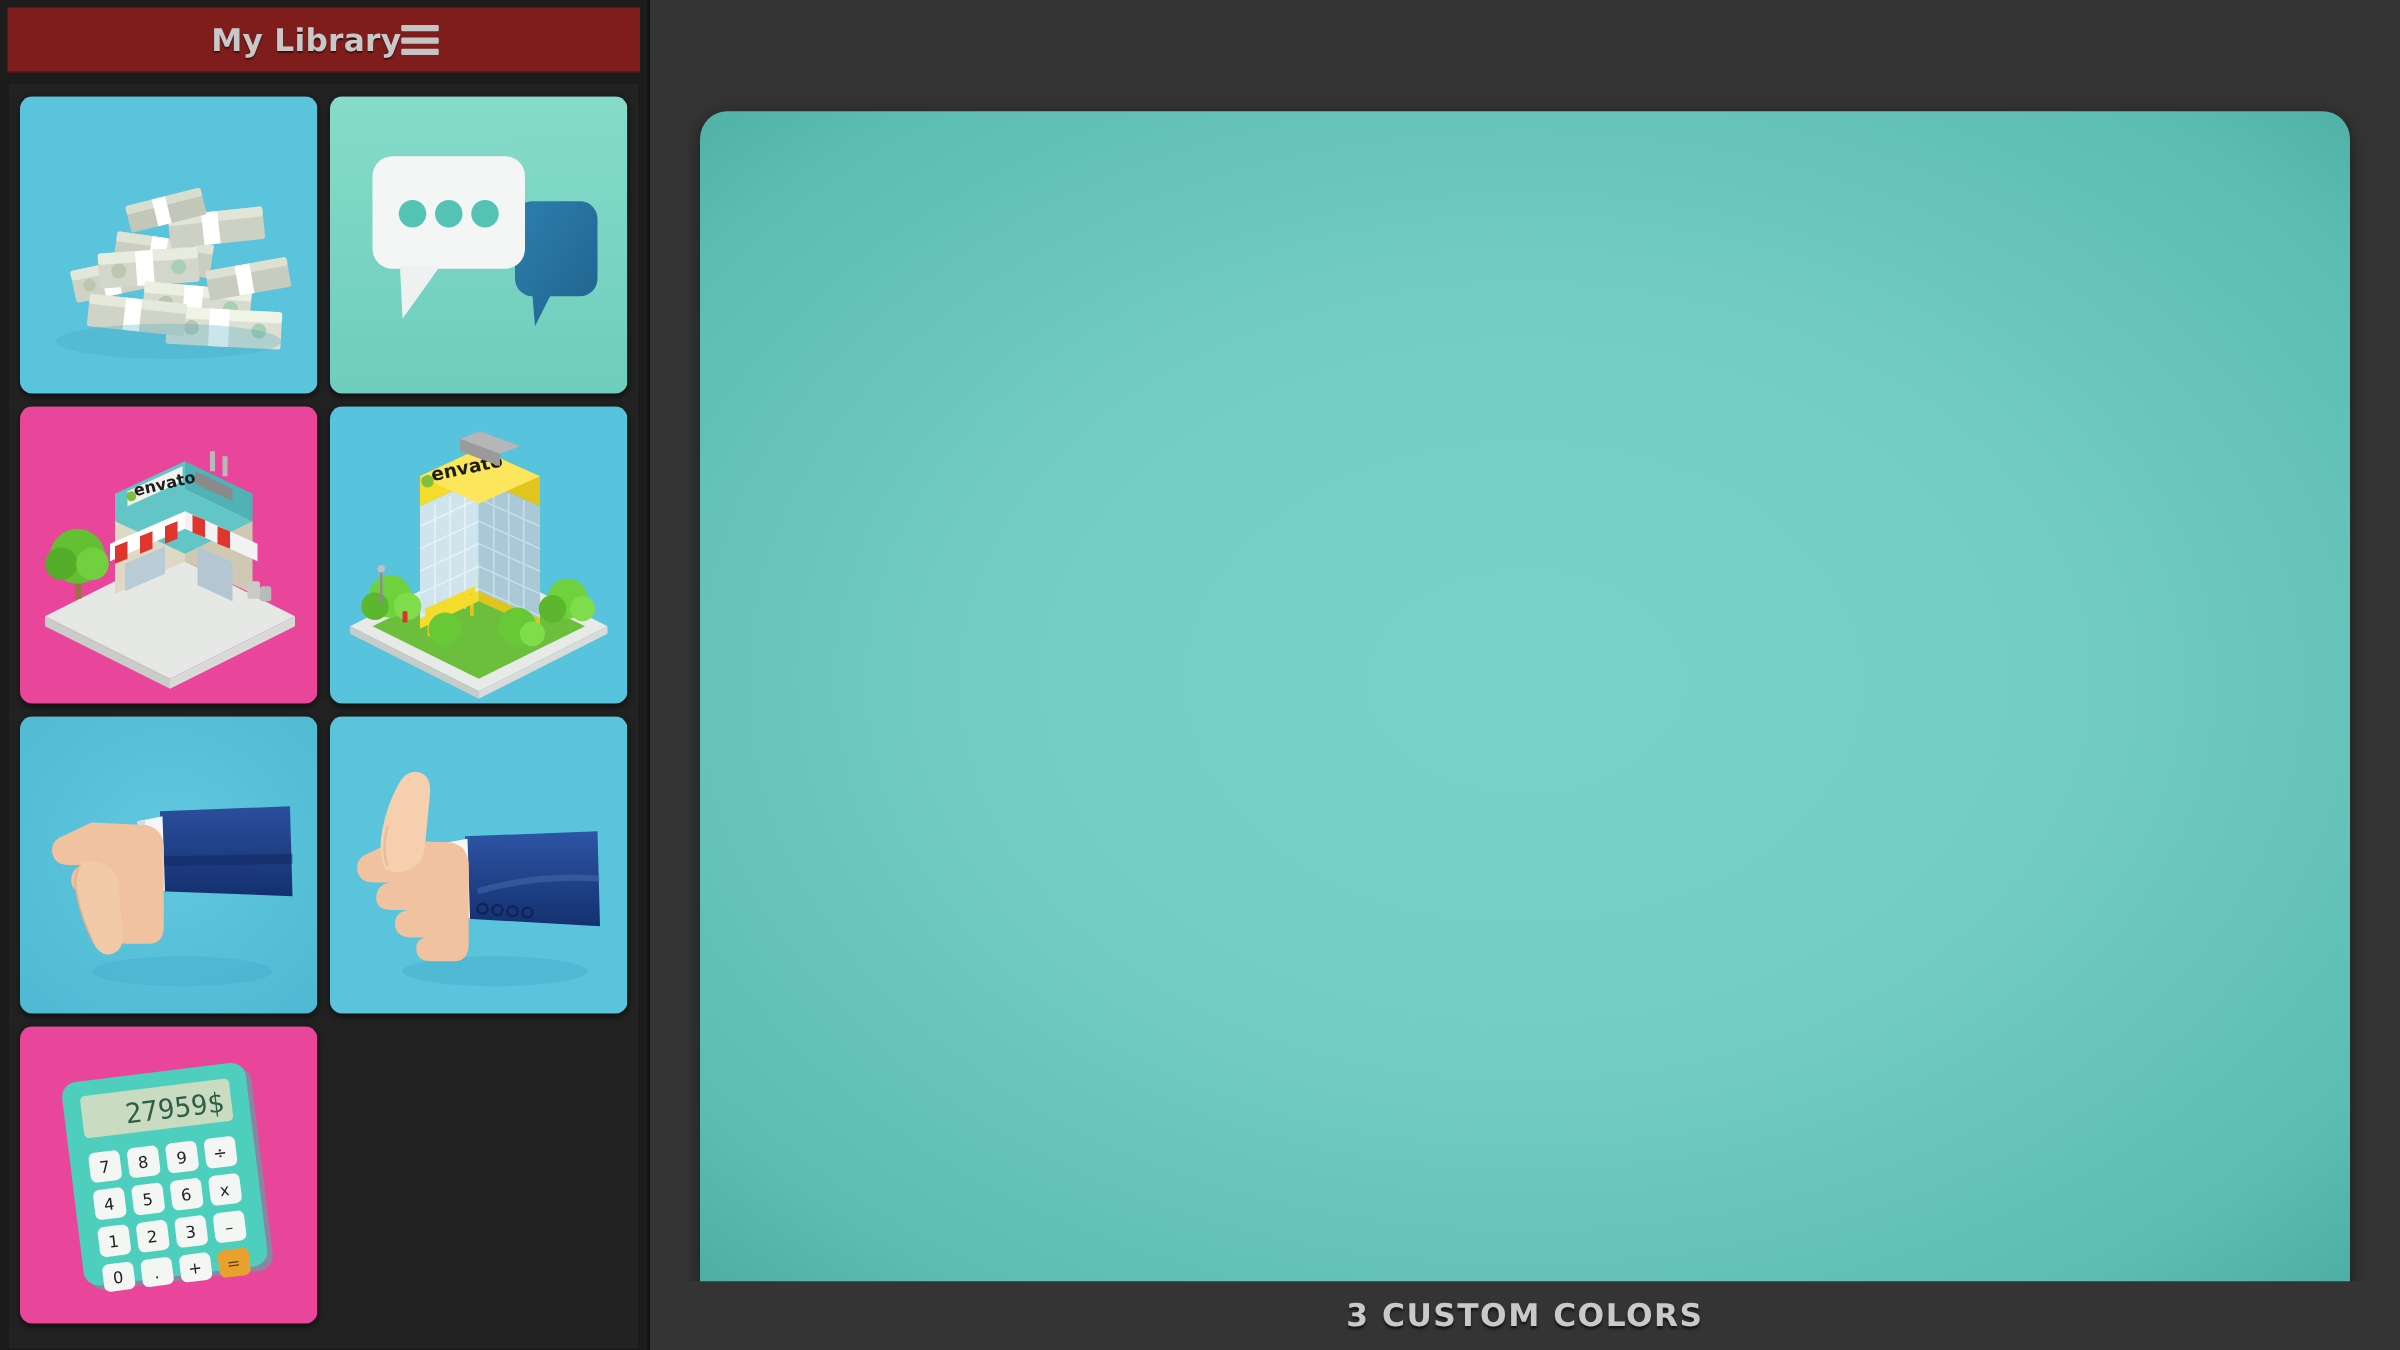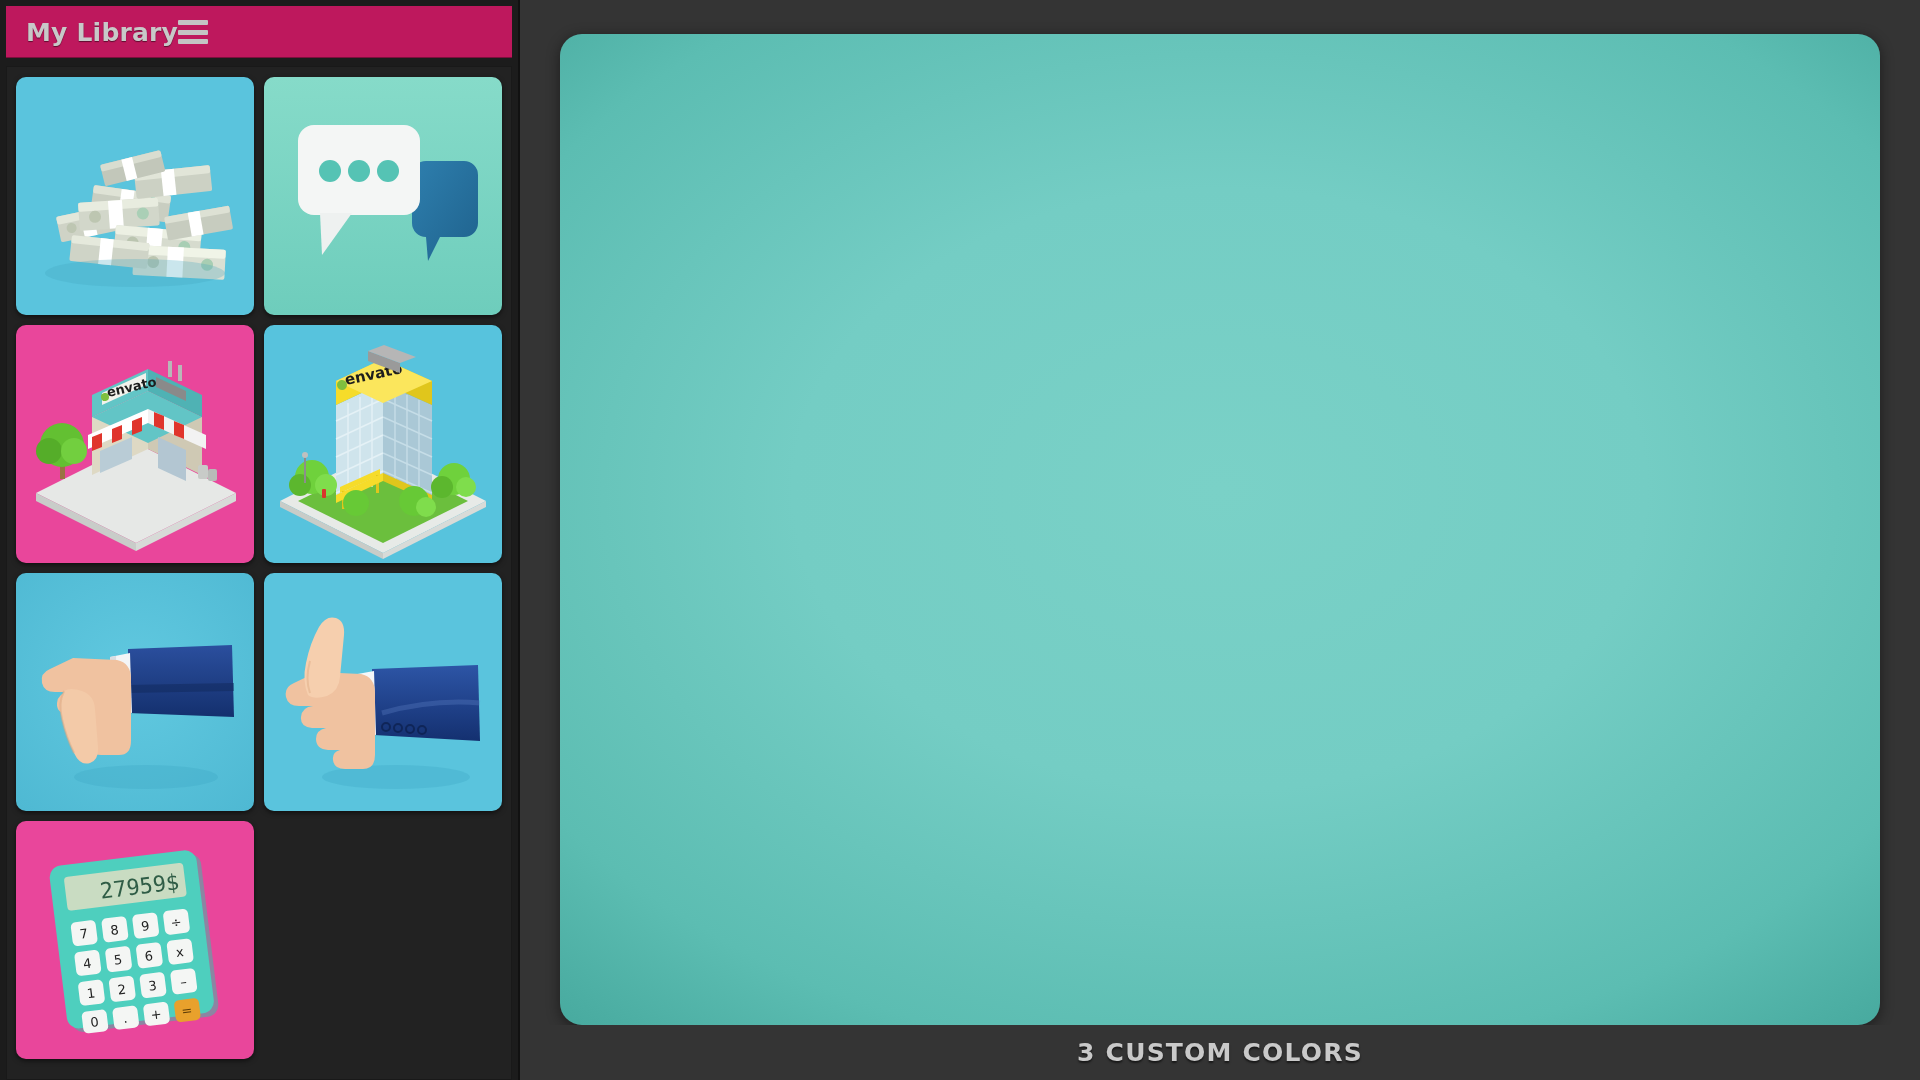--- a/index.html
+++ b/index.html
@@ -21,23 +21,23 @@
     position:relative;
     width:520px; height:1080px;
     background:#1c1c1c;
     border-right:2px solid #111;
     display:flex; flex-direction:column;
     overflow:hidden;
   }
   .sidebar-header {
     margin:6px 6px 0 6px;
     height:52px;
-    background:#be185d;
+    background:#7f1d1d;
     display:flex; align-items:center;
-    justify-content:flex-start;
+    justify-content:center;
     padding:0 18px 0 20px;
     flex:0 0 auto;
     box-shadow:inset 0 -1px 0 rgba(0,0,0,.35);
   }
   .sidebar-title {
     color:#c8c8c8;
     font-size:25px;
     font-weight:bold;
     letter-spacing:.2px;
     font-family:"DejaVu Sans", sans-serif;
@@ -81,20 +81,21 @@
 
   
   .main {
     position:relative;
     flex:1 1 auto;
     height:1080px;
     background:#343434;
     display:flex;
     flex-direction:column;
     align-items:center;
+    justify-content:flex-end;
   }
   .canvas-wrap {
     margin-top:34px;
     width:1320px;
     height:991px;
     position:relative;
   }
   .canvas {
     width:100%; height:100%;
     border-radius:22px;

